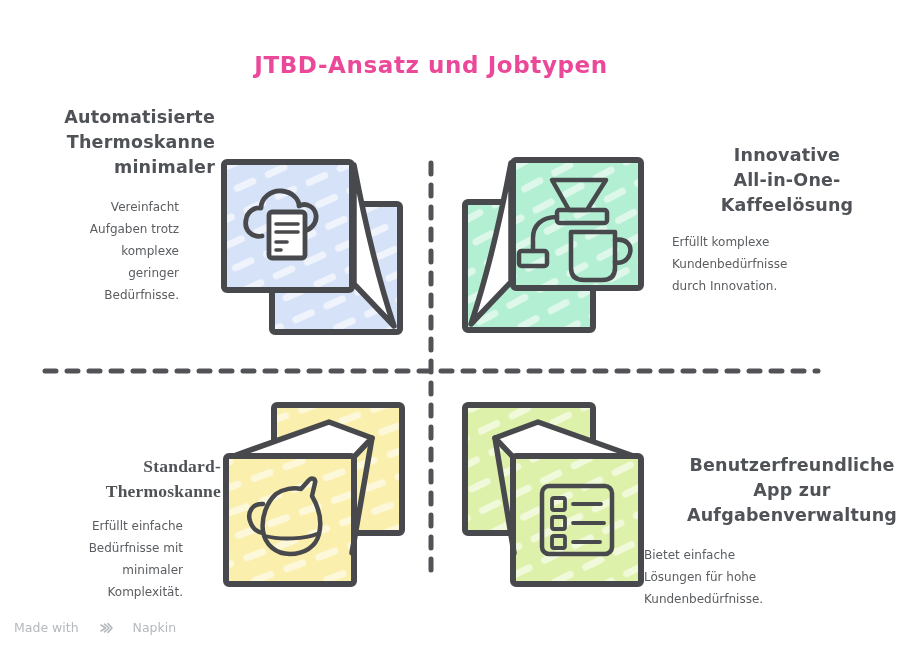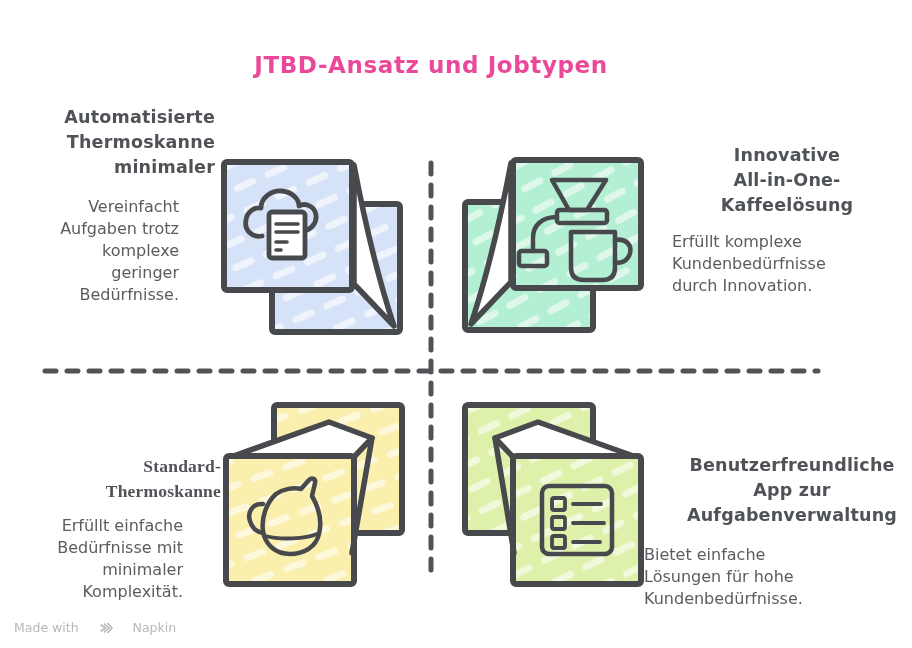--- a/index.html
+++ b/index.html
@@ -5,21 +5,21 @@
   html,body{margin:0;padding:0;background:#fff;}
   .canvas{
     position:relative;width:912px;height:648px;background:#ffffff;
     font-family:"DejaVu Sans","Liberation Sans",sans-serif;overflow:hidden;
   }
   .page-title{
     position:absolute;top:52px;left:0;width:862px;text-align:center;
     font-size:23px;font-weight:800;letter-spacing:.6px;color:#ec4899;
   }
   .q-heading{position:absolute;font-size:17.5px;line-height:25px;font-weight:600;color:#4f5256;letter-spacing:.2px;text-align:center;}
-  .q-body{position:absolute;font-size:16px;line-height:22px;color:#5a5d60;}
+  .q-body{position:absolute;font-size:12px;line-height:22px;color:#5a5d60;}
   .align-r{text-align:right;padding-left:12px;}
   .icon-box{position:absolute;}
   .axes{position:absolute;top:0;left:0;pointer-events:none;}
   .watermark{
     position:absolute;left:14px;top:620px;display:flex;align-items:center;gap:20px;
     font-size:12.5px;color:#b5b9bc;cursor:pointer;
   }
   svg{display:block;}
 </style>
 </head>

